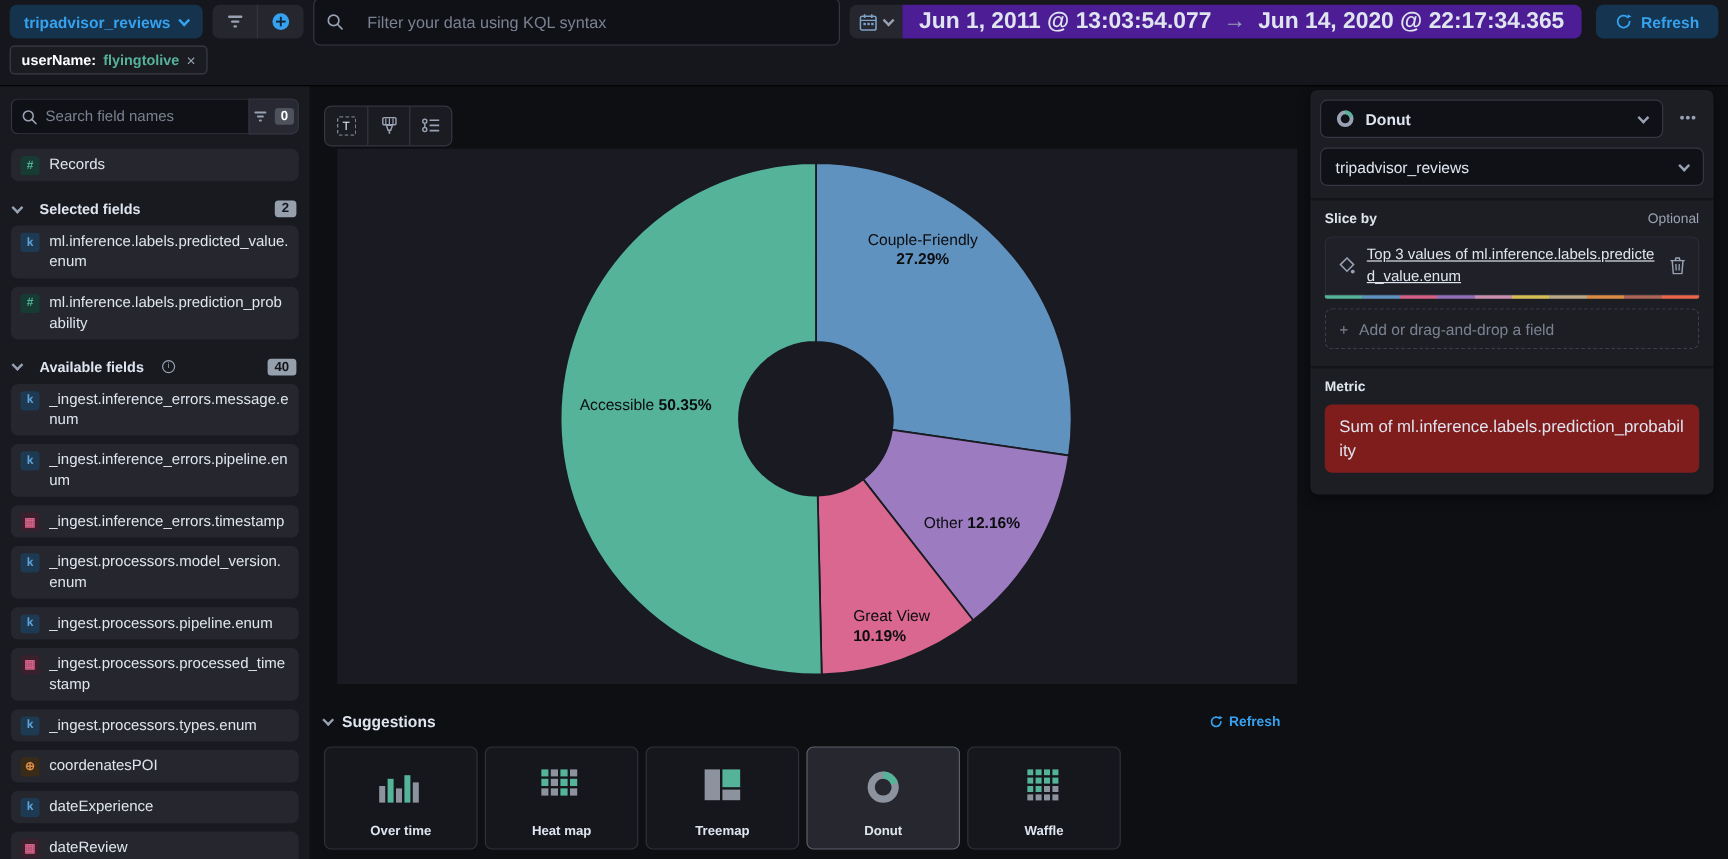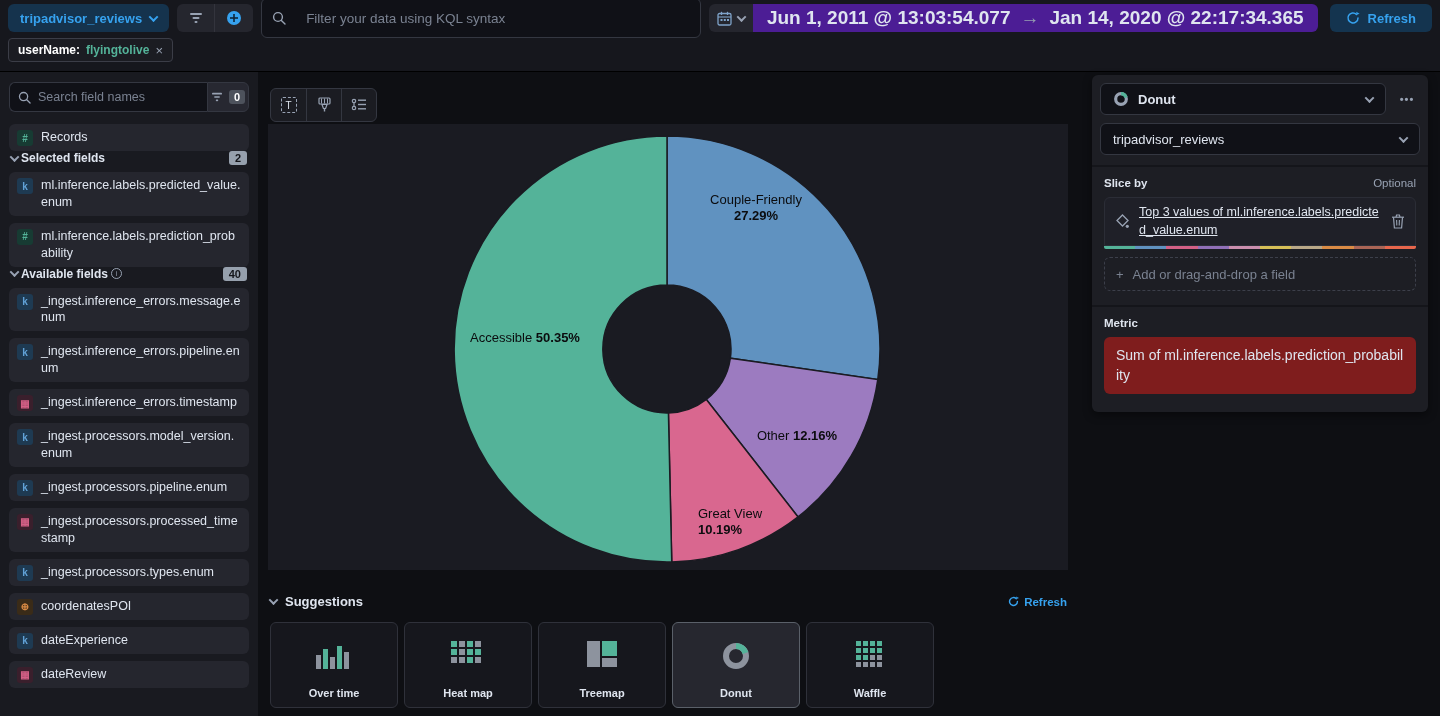--- a/index.html
+++ b/index.html
@@ -56,35 +56,35 @@
     font-weight:bold; padding:1px 6px; }
   .field-item { display:flex; align-items:flex-start; gap:8px; background:#25262E;
     border-radius:6px; padding:5px 8px; margin-top:7px; cursor:pointer; }
   .fchip { flex:0 0 16px; height:16px; border-radius:3px; font-size:10px; font-weight:bold;
     display:flex; align-items:center; justify-content:center; margin-top:1px; }
   .fchip.kw  { background:#1E3A52; color:#61A2D7; }
   .fchip.num { background:#173B33; color:#54B399; }
   .fchip.dat { background:#3A1F2C; color:#D36086; }
   .fchip.geo { background:#3A2B18; color:#DA8B45; }
   .fname { font-size:12.5px; line-height:1.35; word-break:break-all; color:#DFE5EF; }
-  .sect-head { display:flex; align-items:center; gap:3px; padding:0 2px; }
+  .sect-head { display:flex; align-items:center; gap:15px; margin-top:16px; padding:0 2px; }
   .sect-head .t { font-size:12px; font-weight:bold; flex:0 0 auto; }
   .sect-head .sp { flex:1; }
   .info-i { width:11px; height:11px; border:1px solid #98A2B3; border-radius:50%;
     color:#98A2B3; font-size:7px; display:inline-flex; align-items:center; justify-content:center; }
 
   
   .chart-toolbar { position:absolute; left:270px; top:88px; display:flex;
     border:1px solid #343741; border-radius:6px; background:#1B1C22; }
   .chart-toolbar .tb { width:35px; height:32px; display:flex; align-items:center;
     justify-content:center; cursor:pointer; }
   .chart-toolbar .tb + .tb { border-left:1px solid #343741; }
   .t-frame { width:16px; height:16px; border:1px dashed #98A2B3; border-radius:2px;
     display:flex; align-items:center; justify-content:center; font-size:10px; color:#DFE5EF; }
-  .chart-canvas { position:absolute; left:268px; top:124px; width:800px; height:446px;
+  .chart-canvas { position:absolute; left:281px; top:124px; width:800px; height:446px;
     background:#1A1B22; }
   .slice-label { position:absolute; transform:translate(-50%,-50%); color:#0B0C0E;
     font-size:13px; line-height:1.25; text-align:center; white-space:nowrap; }
   .slice-label b { font-weight:bold; }
   .slice-label.left { text-align:left; }
 
   
   .sugg-head { position:absolute; left:270px; top:594px; width:797px; display:flex;
     align-items:center; gap:8px; }
   .sugg-head .t { font-size:13px; font-weight:bold; }
@@ -166,21 +166,21 @@
           <line x1="1" y1="6" x2="14" y2="6" stroke="#7FA3C9" stroke-width="1.1"></line>
           <rect x="3.5" y="8" width="2" height="2" fill="#7FA3C9"></rect>
           <rect x="6.8" y="8" width="2" height="2" fill="#7FA3C9"></rect>
           <rect x="10" y="8" width="2" height="2" fill="#7FA3C9"></rect>
         </svg>
         <span class="chev gray"></span>
       </div>
       <div class="dates">
         <span>Jun 1, 2011 @ 13:03:54.077</span>
         <span class="arr">→</span>
-        <span>Jan 14, 2020 @ 22:17:34.365</span>
+        <span>Jun 14, 2020 @ 22:17:34.365</span>
       </div>
     </div>
     <div class="btn refresh-btn">
       <svg width="14" height="14" viewBox="0 0 14 14">
         <path d="M12 7a5 5 0 1 1-1.5-3.6" fill="none" stroke="#36A2EF" stroke-width="1.5" stroke-linecap="round"></path>
         <path d="M10.2 0.8 L10.8 3.8 L13.6 2.8 Z" fill="#36A2EF"></path>
       </svg>
       <span>Refresh</span>
     </div>
   </div>

